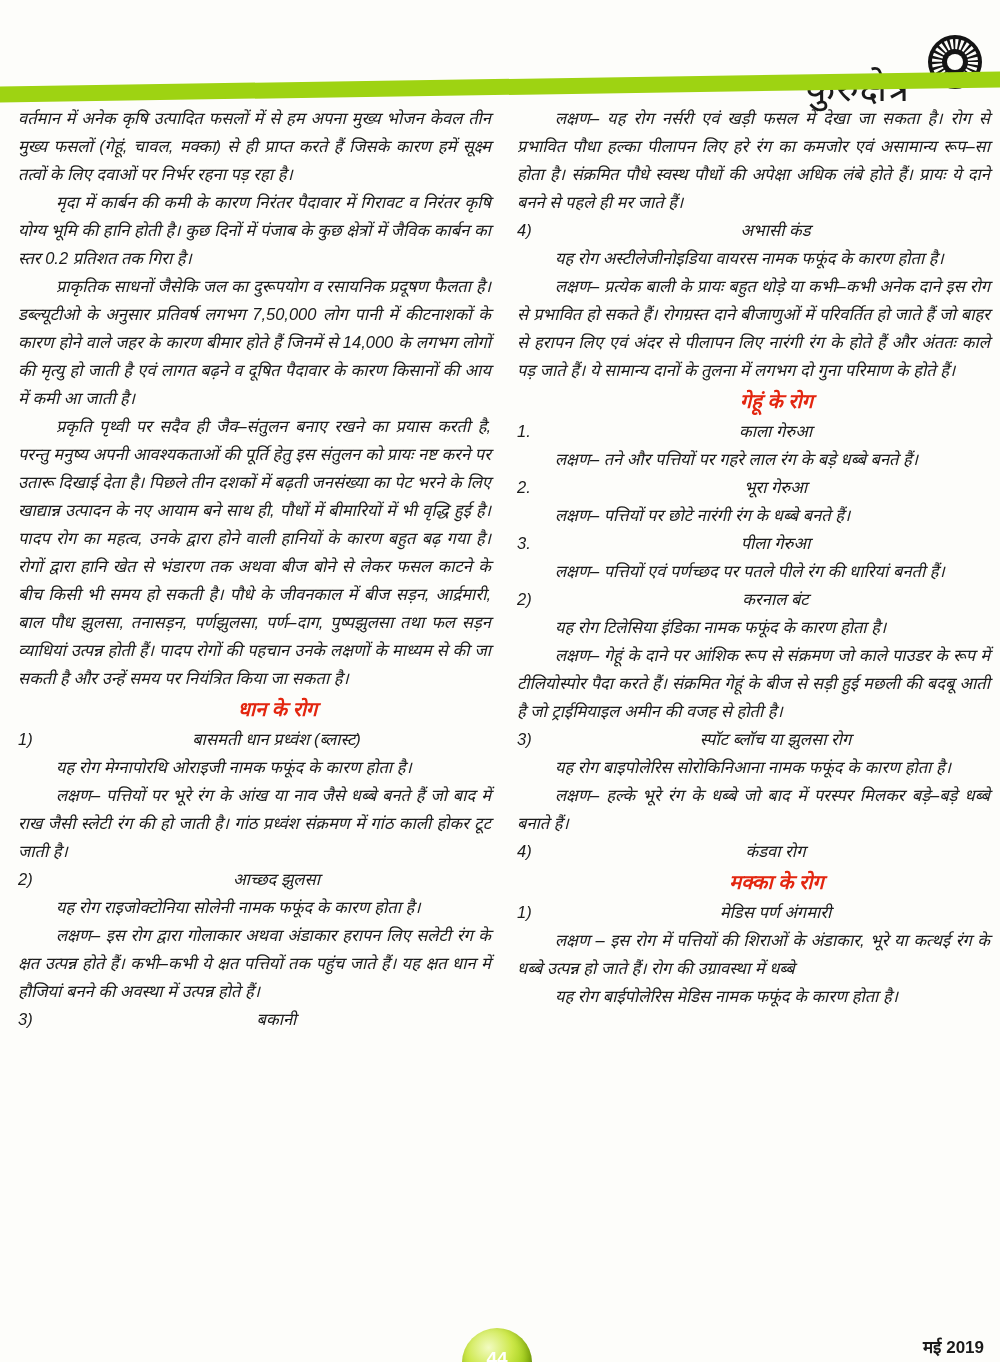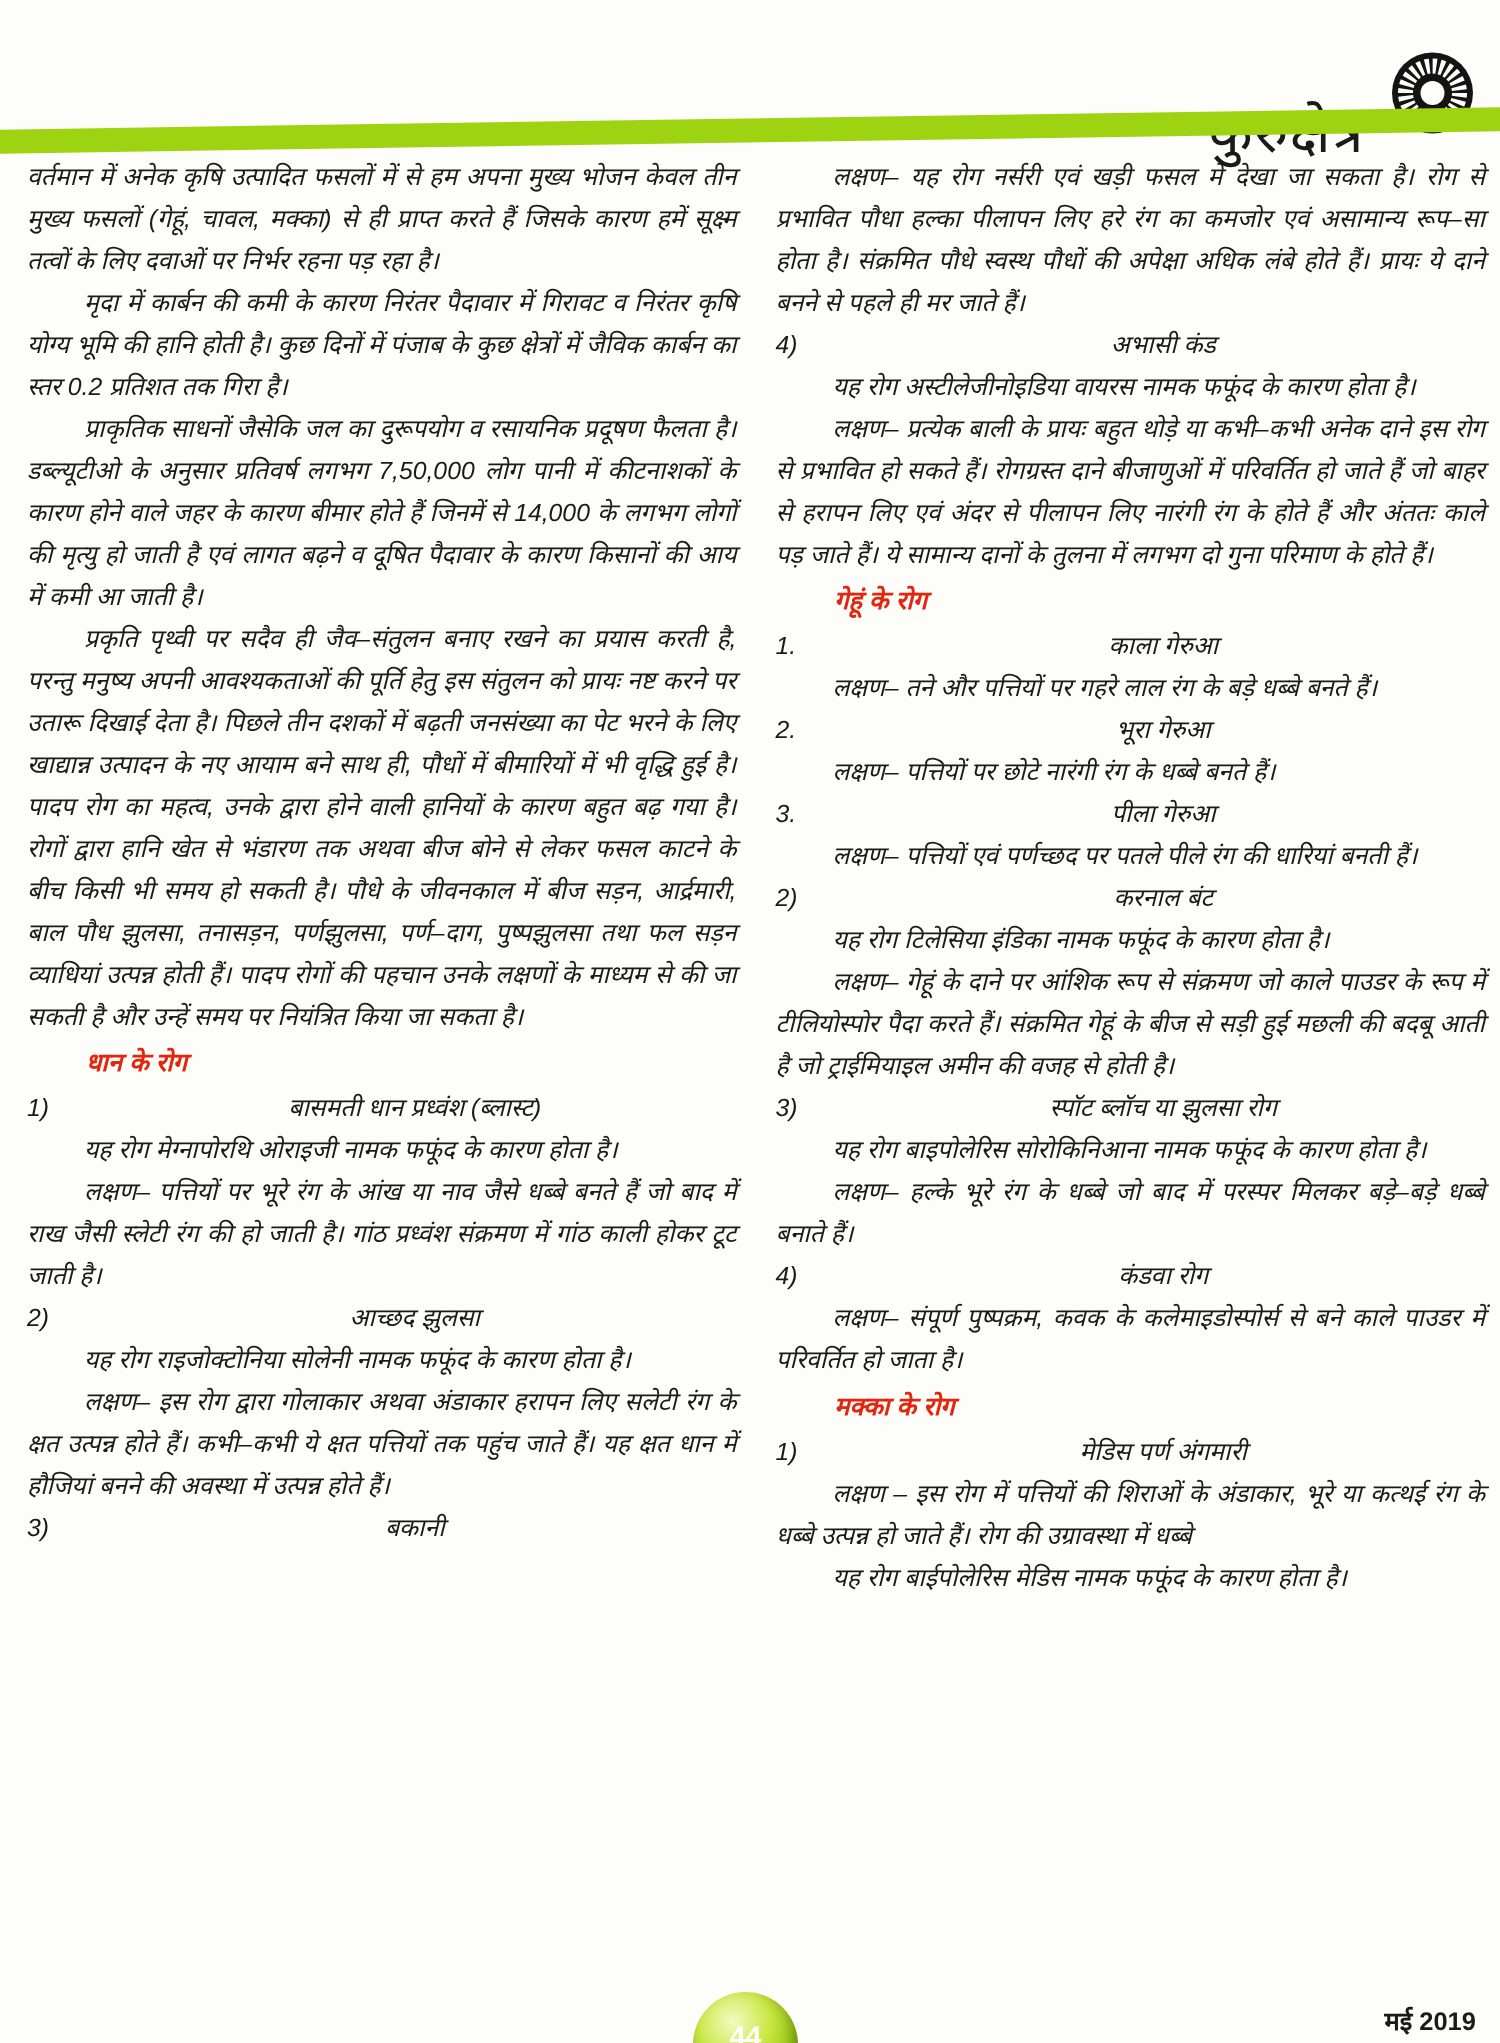--- a/index.html
+++ b/index.html
@@ -34,23 +34,23 @@
   }
   .col{
     width:473px;
     font-size:16.5px;line-height:28px;
     text-align:justify;
   }
   .para{margin:0;text-indent:2.3em;}
   .para.noindent{text-indent:0;}
   .sec-heading{
     color:var(--heading-red);
-    font-weight:bold;font-size:17px;
+    font-weight:bold;font-size:20px;
     padding-left:2.3em;margin:3px 0 2px 0;
-    text-align:left;
+    text-align:center;
   }
   .item{display:flex;margin:0;}
   .item .num{flex:none;width:44px;}
   .item .title{flex:1;text-align:center;}
   .footer-date{
     position:absolute;right:16px;bottom:4px;
     font-size:17px;font-weight:bold;
   }
   .page-badge{
     position:absolute;left:462px;bottom:-36px;
@@ -151,21 +151,20 @@
         <span class="num">3)</span>
         <span class="title">स्पॉट ब्लॉच या झुलसा रोग</span>
       </div>
       <p class="para">यह रोग बाइपोलेरिस सोरोकिनिआना नामक फफूंद के कारण होता है।</p>
       <p class="para">लक्षण– हल्के भूरे रंग के धब्बे जो बाद में परस्पर मिलकर बड़े–बड़े धब्बे बनाते हैं।</p>
 
       <div class="item">
         <span class="num">4)</span>
         <span class="title">कंडवा रोग</span>
       </div>
-      <p class="para">लक्षण– संपूर्ण पुष्पक्रम, कवक के कलेमाइडोस्पोर्स से बने काले पाउडर में परिवर्तित हो जाता है।</p>
 
       <div class="sec-heading">मक्का के रोग</div>
 
       <div class="item">
         <span class="num">1)</span>
         <span class="title">मेडिस पर्ण अंगमारी</span>
       </div>
       <p class="para">लक्षण – इस रोग में पत्तियों की शिराओं के अंडाकार, भूरे या कत्थई रंग के धब्बे उत्पन्न हो जाते हैं। रोग की उग्रावस्था में धब्बे</p>
       <p class="para">यह रोग बाईपोलेरिस मेडिस नामक फफूंद के कारण होता है।</p>
     </div>

